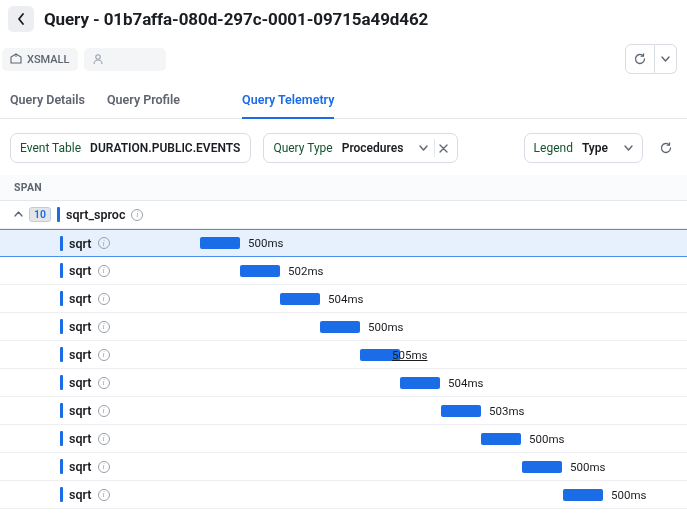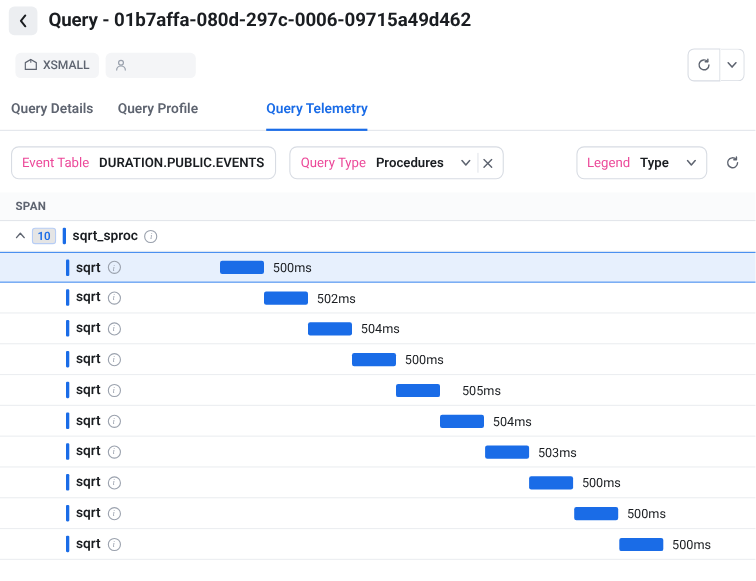--- a/index.html
+++ b/index.html
@@ -29,21 +29,21 @@
   .page-title {
     font-size: 17px;
     font-weight: 700;
     color: #1a1d21;
     letter-spacing: -0.1px;
   }
   
   .context-bar {
     display: flex;
     align-items: center;
-    padding: 4px 10px 10px 14px;
+    padding: 4px 10px 10px 2px;
     gap: 6px;
   }
   .ctx-chip {
     display: flex;
     align-items: center;
     gap: 5px;
     background: #f4f5f7;
     border-radius: 5px;
     padding: 5px 8px;
     font-size: 11px;
@@ -93,21 +93,21 @@
     align-items: center;
     border: 1px solid #d8dce3;
     border-radius: 7px;
     font-size: 12px;
     background: #fff;
     overflow: hidden;
     height: 30px;
   }
   .filter-pill .key {
     padding: 0 9px;
-    color: #ec4899;
+    color: #14532d;
   }
   .filter-pill .val {
     padding: 0 10px 0 0;
     color: #1a1d21;
     font-weight: 600;
   }
   .filter-pill .val.mono { }
   .divider { width:1px; height:18px; background:#e3e6eb; margin:0 0px; }
   .chev-down { padding: 0 6px; color:#5e6470; cursor:pointer; }
   .close-x { padding: 0 9px 0 4px; color:#5e6470; cursor:pointer; }
@@ -195,21 +195,21 @@
 </style>
 </head>
 <body>
 
 <div class="page-header">
   <div class="back-btn">
     <svg width="8" height="12" viewBox="0 0 8 12">
         <path d="M6 1 L2 6 L6 11" stroke="#1a1d21" stroke-width="1.8" fill="none" stroke-linecap="round" stroke-linejoin="round"></path>
       </svg>
   </div>
-  <div class="page-title">Query - 01b7affa-080d-297c-0006-09715a49d462</div>
+  <div class="page-title">Query - 01b7affa-080d-297c-0001-09715a49d462</div>
 </div>
 
 <div class="context-bar">
   <div class="ctx-chip">
     <svg width="12" height="12" viewBox="0 0 12 12">
         <path d="M6 1 L11 4 V10 H1 V4 Z" fill="none" stroke="#5e6470" stroke-width="1.1"></path>
         <path d="M6 1 L6 4" stroke="#5e6470" stroke-width="1"></path>
       </svg>
     <span class="strong">XSMALL</span>
   </div>
@@ -343,21 +343,21 @@
       </div>
     </div>
     <div class="row child">
       <div class="name-cell">
         <span class="tick"></span>
         <span class="span-name">sqrt</span>
         <span class="info-ic">i</span>
       </div>
       <div class="dur-cell">
         <div class="bar" style="left:160px; width:40px;"></div>
-        <span class="bar-label" style="left:220px;">505ms</span>
+        <span class="bar-label" style="left:192px;text-decoration:underline;">505ms</span>
       </div>
     </div>
     <div class="row child">
       <div class="name-cell">
         <span class="tick"></span>
         <span class="span-name">sqrt</span>
         <span class="info-ic">i</span>
       </div>
       <div class="dur-cell">
         <div class="bar" style="left:200px; width:40px;"></div>

